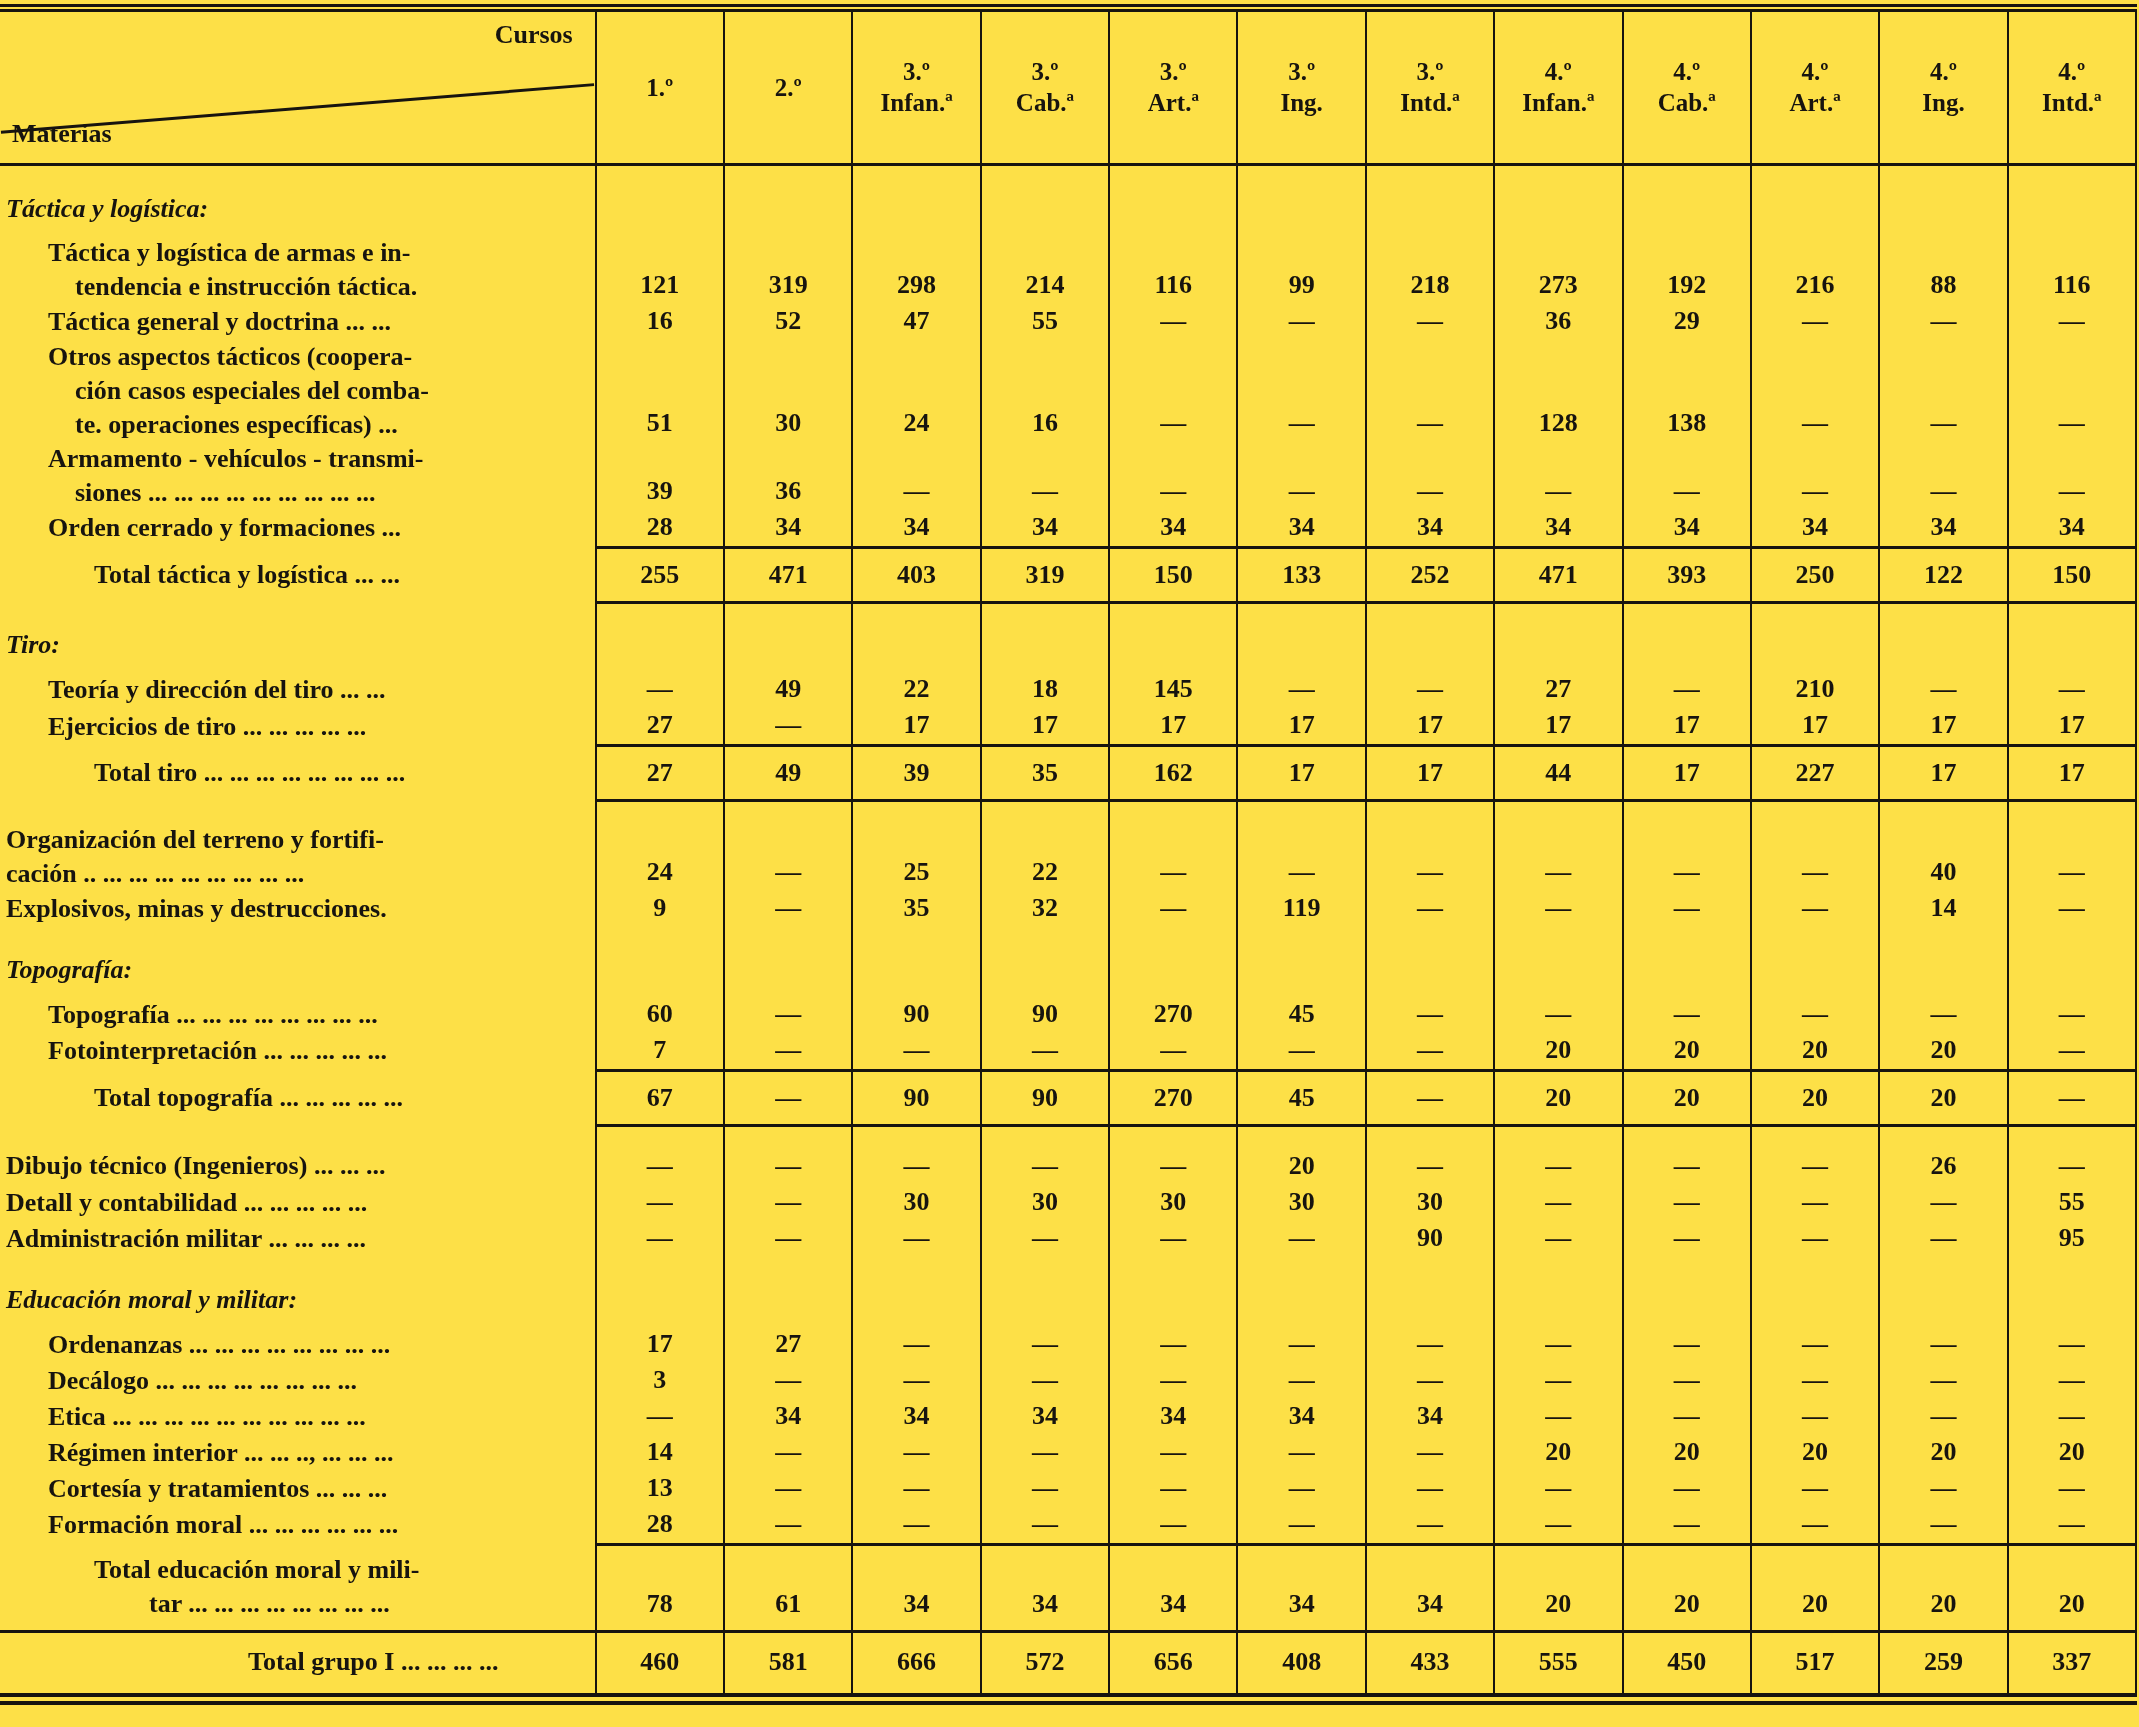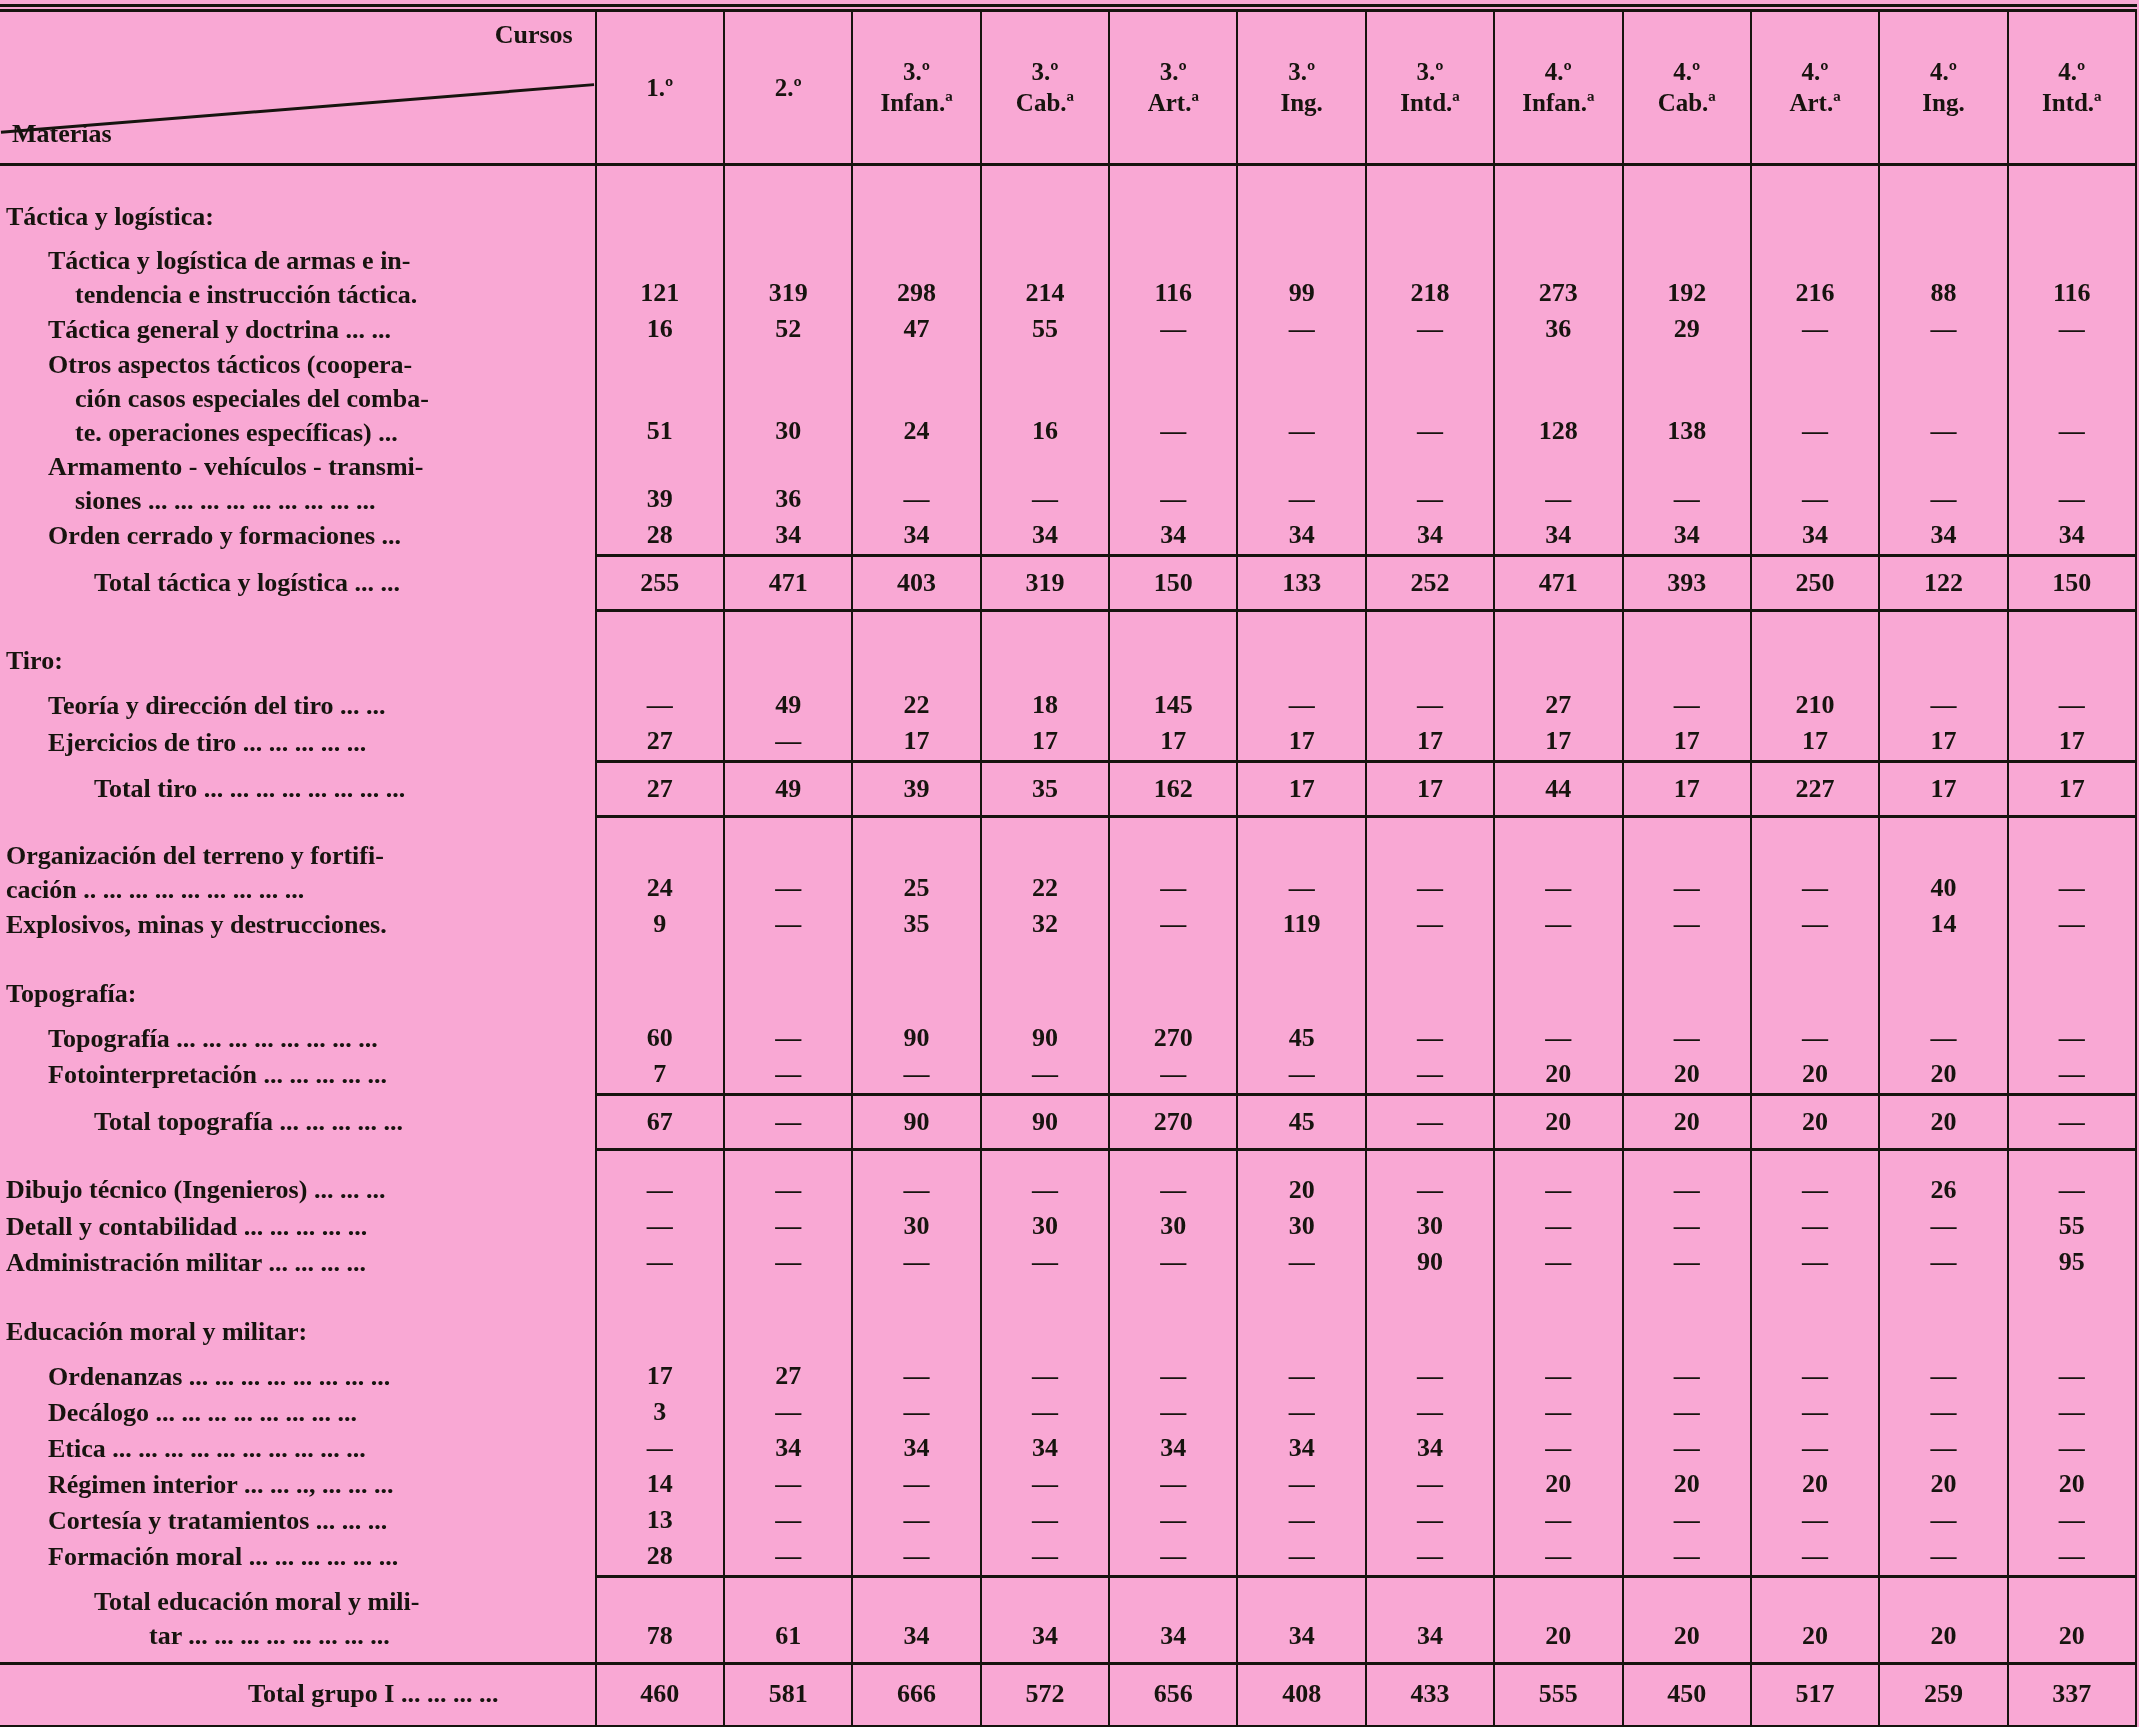--- a/index.html
+++ b/index.html
@@ -1,20 +1,20 @@
 <!DOCTYPE html>
 <html><head>
 <meta charset="utf-8">
 <style>
   * { margin:0; padding:0; box-sizing:border-box; }
   html,body { background:#e8e6e0; }
   body { width:2139px; height:1728px; overflow:hidden; }
   .page {
     width:2139px; height:1728px;
-    background:#f9a8d4;
+    background:#fde047;
     color:#17140f;
     font-family:"Liberation Serif","DejaVu Serif",serif;
     font-weight:700;
     padding-top:4px;
   }
   table.grid { border-collapse:collapse; table-layout:fixed; width:2137px; }
   col.c-label { width:594px; }
   col.c-num   { width:128px; }
 
   thead tr { height:156px; }
@@ -36,21 +36,21 @@
 
   td.label { font-size:26px; line-height:34px; padding-right:4px; overflow:hidden; }
   td.label .line { display:block; white-space:nowrap; }
   td.num {
     border-left:2px solid #17140f;
     text-align:center; vertical-align:bottom;
     font-size:26px; line-height:34px; padding-bottom:2px;
   }
   td.num:last-child { border-right:2px solid #17140f; }
 
-  tr.section td { padding-top:34px; padding-bottom:10px; }
+  tr.section td { padding-top:26px; padding-bottom:10px;font-style:italic; }
   tr.section .line { padding-left:6px; }
 
   tr.item .line        { padding-left:48px; }
   tr.item .line.cont   { padding-left:75px; }
   tr.flush .line       { padding-left:6px; }
   tr.flush .line.cont  { }
 
   tr.total td.num   { border-top:3px solid #17140f; border-bottom:3px solid #17140f;
                       padding-top:9px; padding-bottom:9px; }
   tr.total td.label { padding-top:9px; padding-bottom:9px; }

